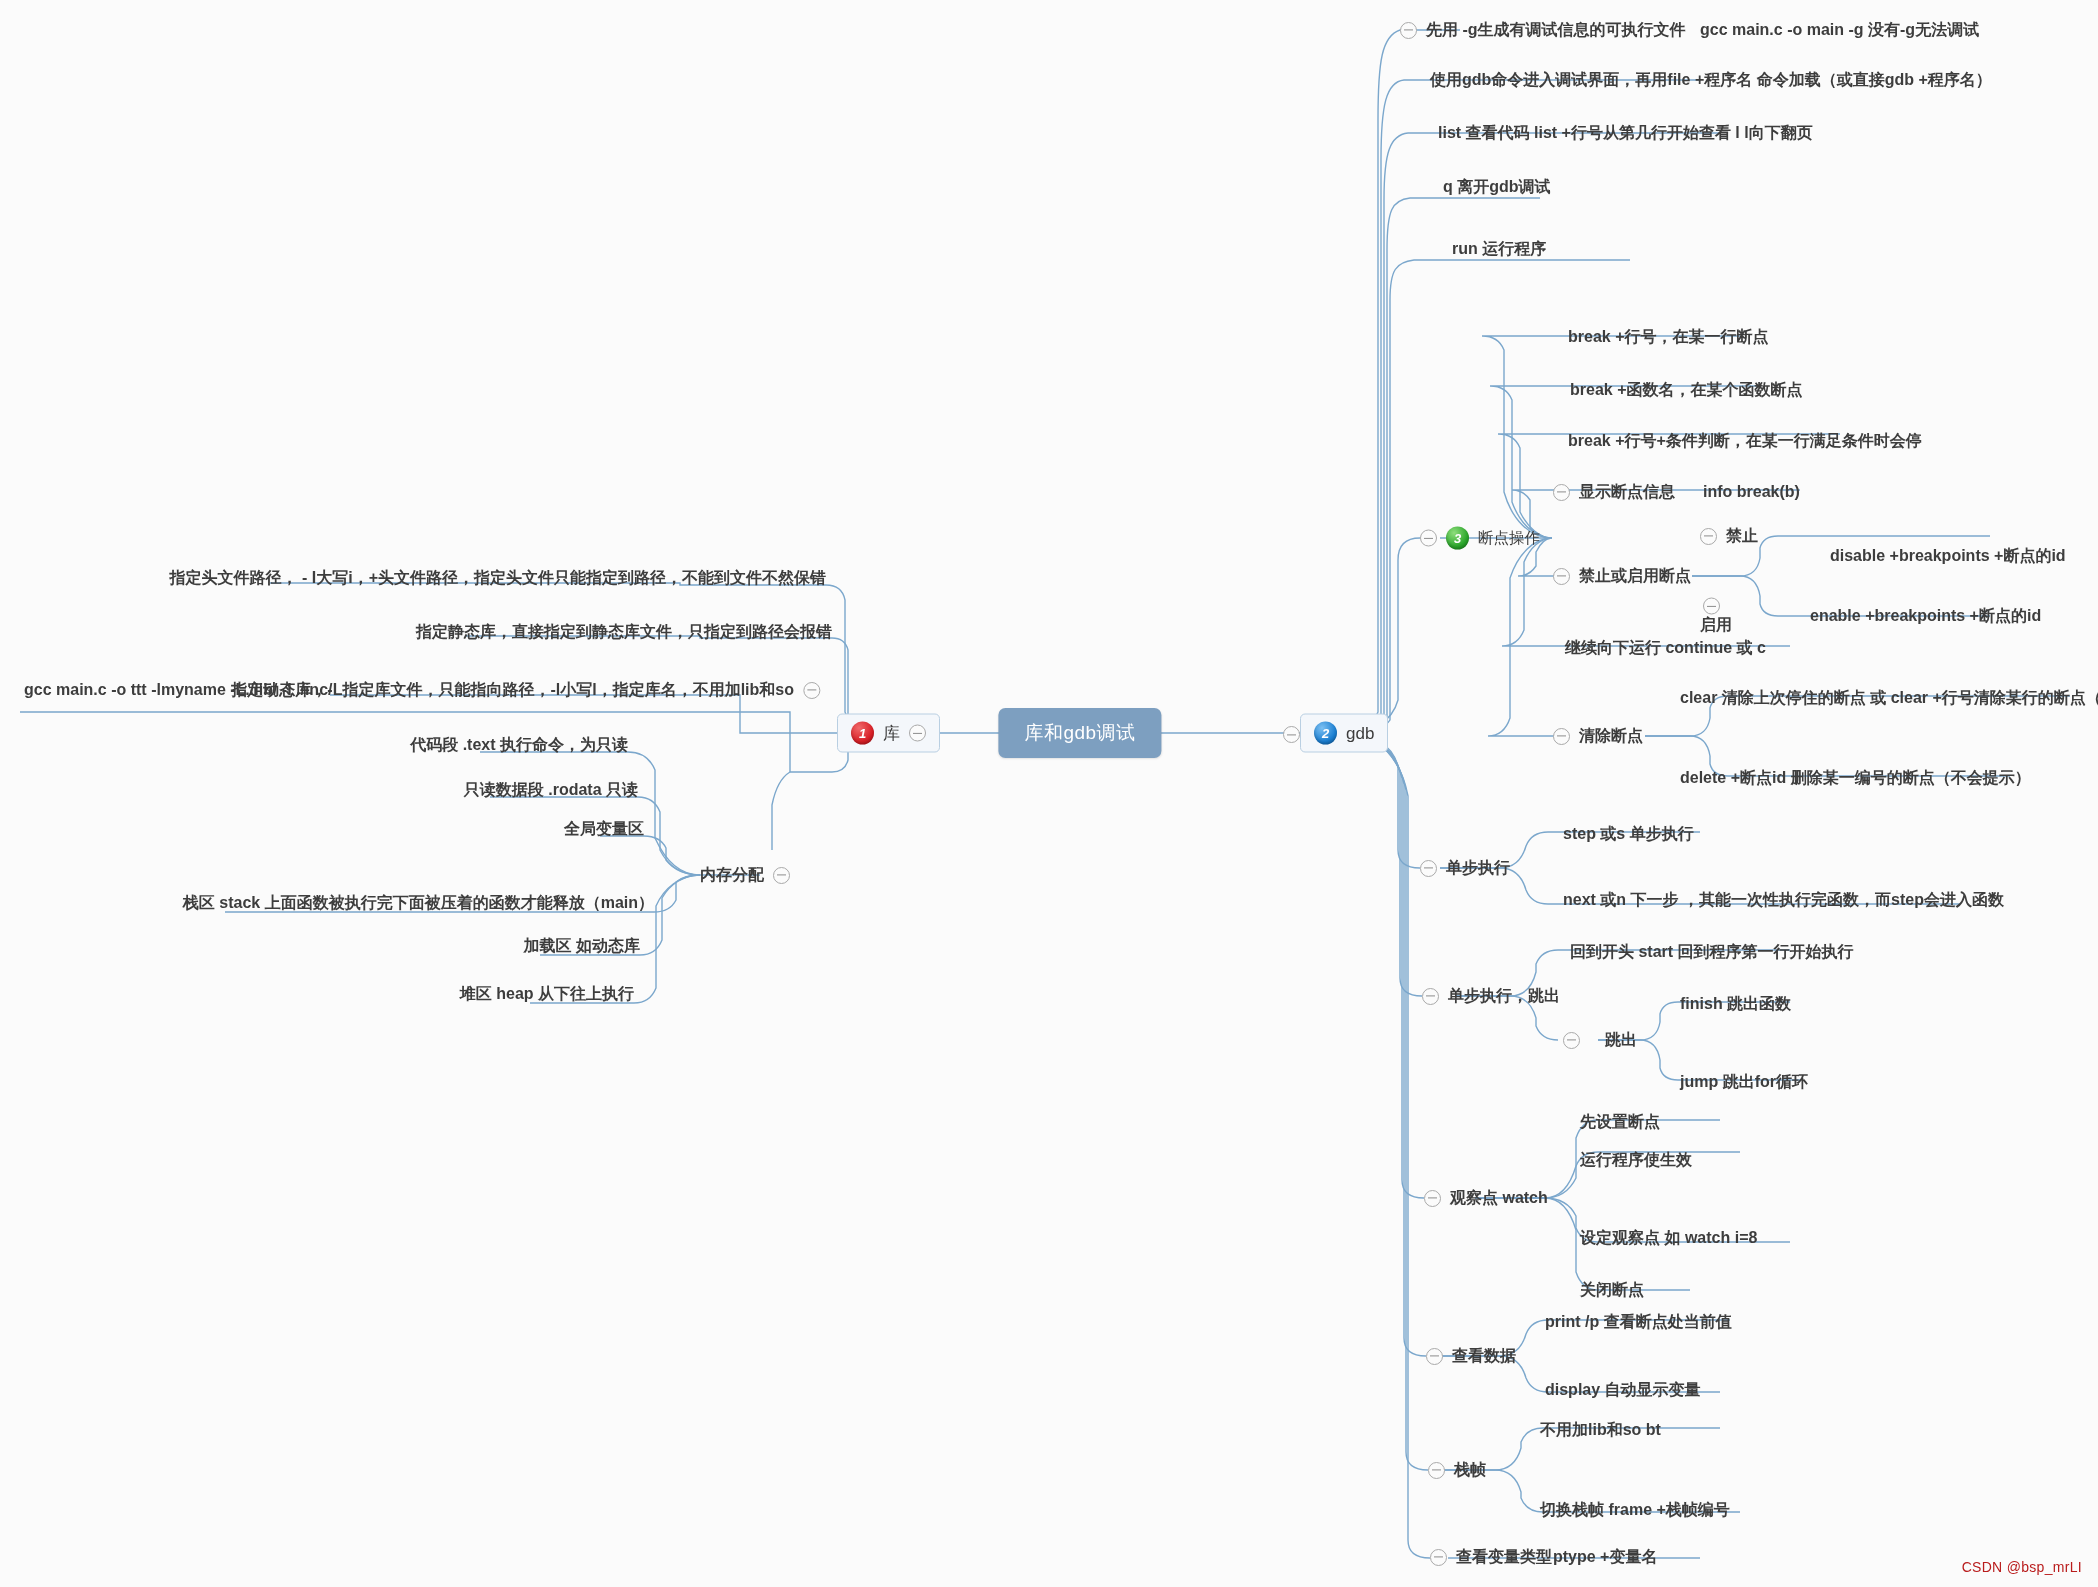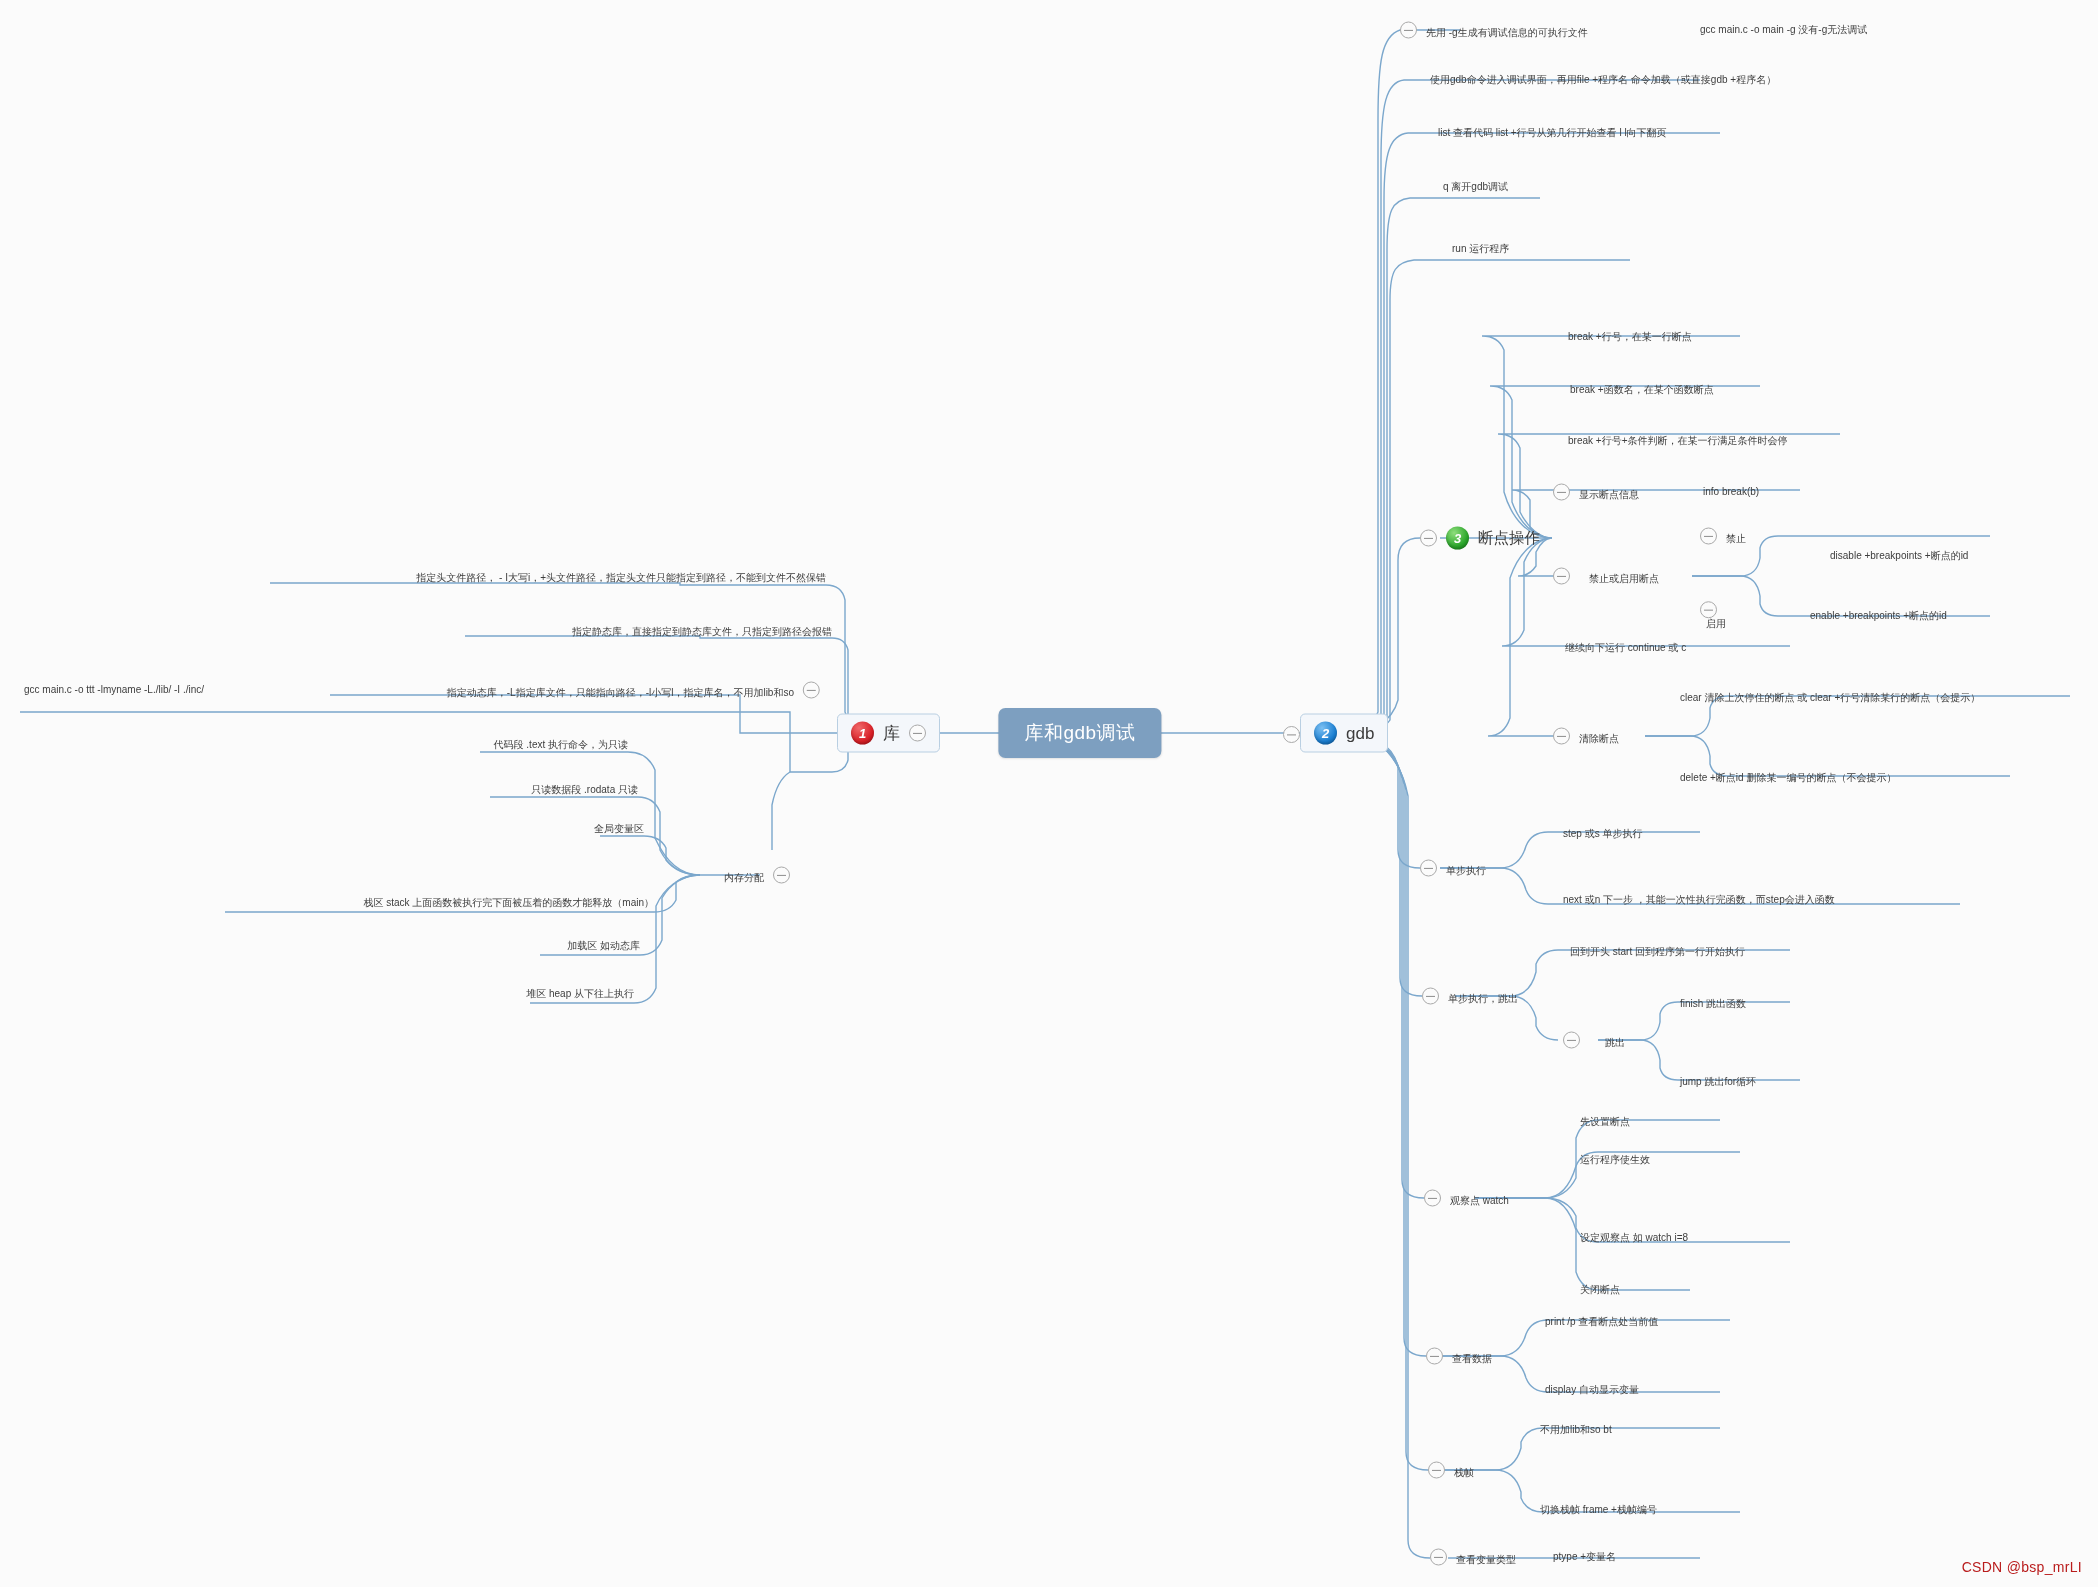--- a/index.html
+++ b/index.html
@@ -12,26 +12,27 @@
     position:relative;
   }
   #canvas{position:absolute;inset:0;width:2098px;height:1587px;}
   svg.links{position:absolute;left:0;top:0;width:2098px;height:1587px;pointer-events:none;}
   svg.links path{fill:none;stroke:#7ba7cc;stroke-width:1.4;}
 
   
   .node{
     position:absolute;
     display:flex;
-    align-items:flex-end;
+    align-items:center;
     white-space:nowrap;
-    font-size:10px;
+    font-size:16px;
     line-height:1.25;
     color:#3d3d3d;
     transform:translateY(-50%);
+    font-weight:bold;
   }
   .node .txt{display:inline-block;}
 
   
   .toggle{
     width:15px;height:15px;border-radius:50%;
     border:1.2px solid #a9a9a9;
     background:#fbfbfb;
     display:inline-block;
     position:relative;
@@ -281,21 +282,21 @@
     <span class="txt">break +行号+条件判断，在某一行满足条件时会停</span>
   </div>
   <div class="node" style="left:1553px;top:492px;">
     <span class="toggle"></span>
     <span class="txt">显示断点信息</span>
   </div>
   <div class="node" style="left:1703px;top:492px;">
     <span class="txt">info break(b)</span>
   </div>
 
-  <div class="node" style="left:1553px;top:576px;gap:10px;">
+  <div class="node" style="left:1553px;top:576px;">
     <span class="toggle"></span>
     <span class="txt">禁止或启用断点</span>
   </div>
   <div class="node" style="left:1700px;top:536px;">
     <span class="toggle"></span>
     <span class="txt">禁止</span>
   </div>
   <div class="node" style="left:1810px;top:556px;margin-left:20px;">
     <span class="txt">disable +breakpoints +断点的id</span>
   </div>

